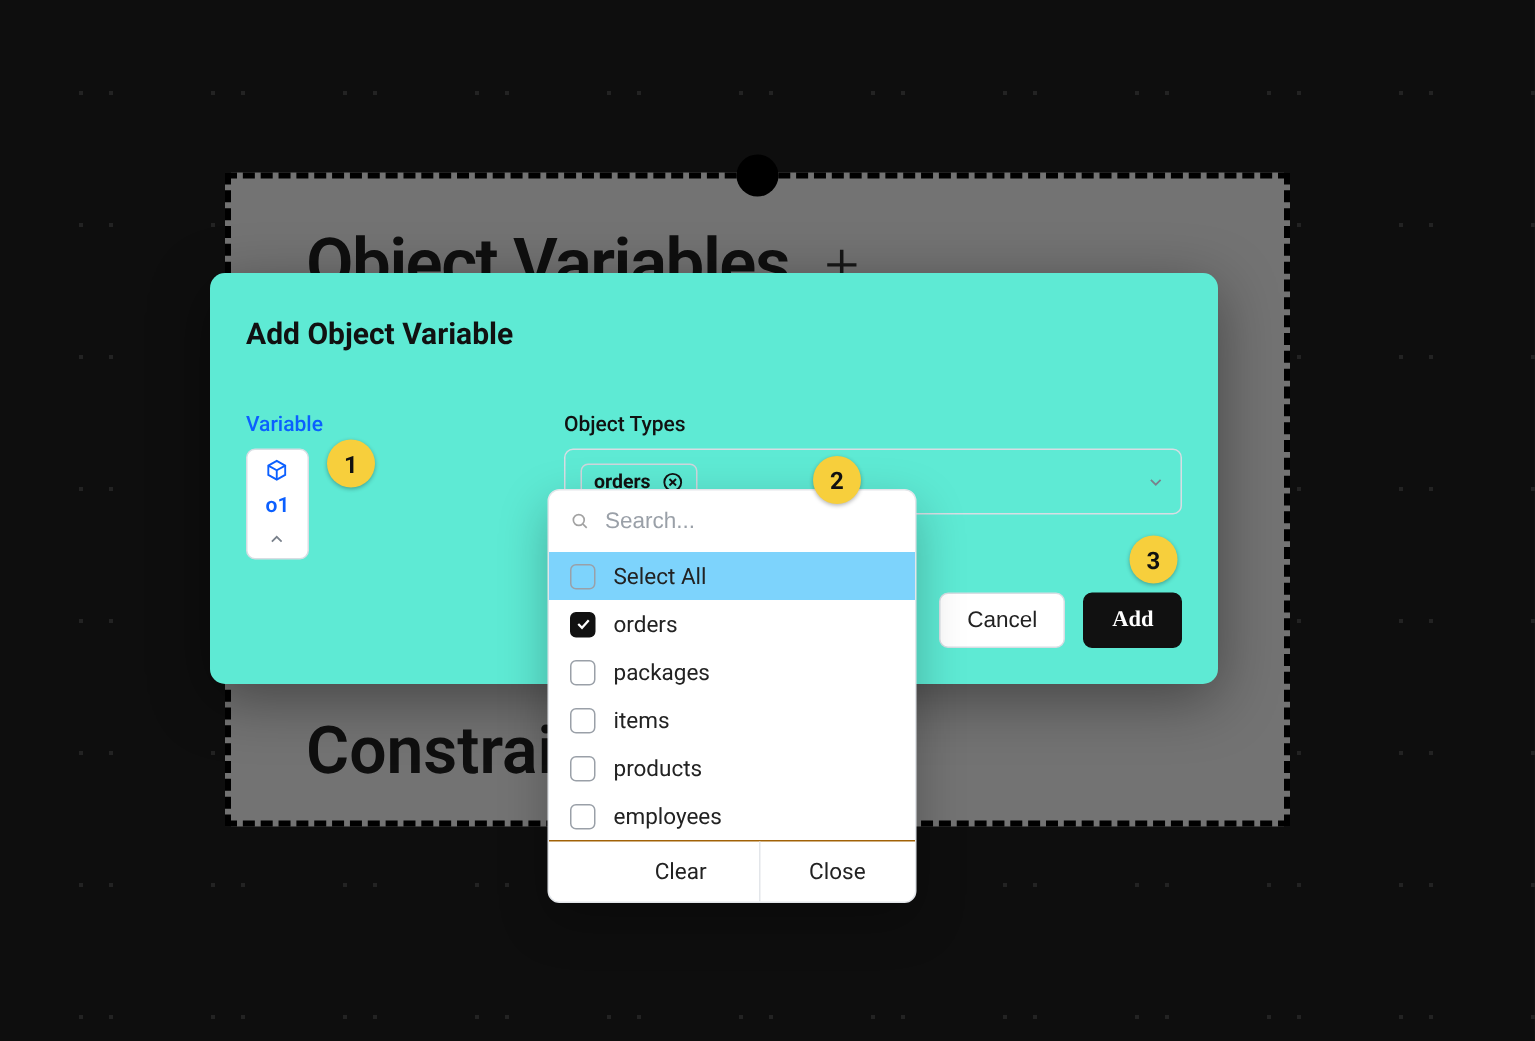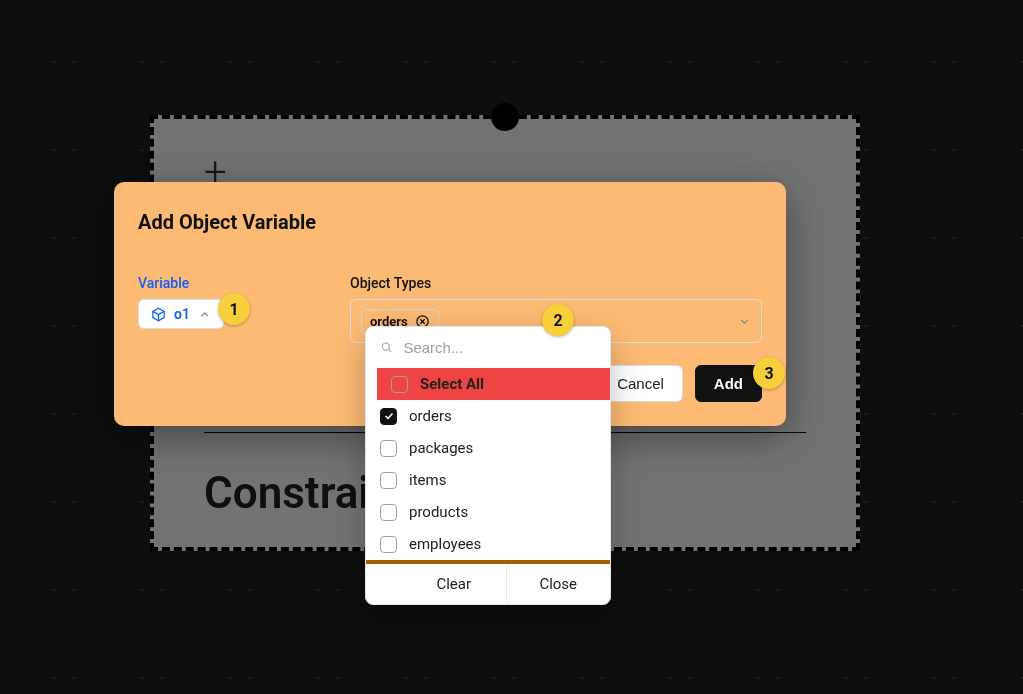--- a/index.html
+++ b/index.html
@@ -38,103 +38,104 @@
   .bg-plus { font-size: 40px; color:#333; font-weight:300; }
   .bg-filters { margin-top: 170px; font-size:44px; font-weight:600; color:#222; }
   .bg-hr { margin-top: 14px; border:0; border-top:1px solid #111; width:100%; }
   .bg-constraints { margin-top: 34px; font-size:44px; font-weight:600; color:#222; }
 
   .dim-overlay { position:absolute; inset:0; background: rgba(0,0,0,0.55); }
 
   
   .modal {
     position:absolute;
-    left: 114px; top: 182px;
+    left: 140px; top: 182px;
     width: 672px;
-    background:#fdba74;
+    background:#5eead4;
     border-radius:10px;
     box-shadow: 0 10px 40px rgba(0,0,0,0.4);
     padding: 28px 24px 24px 24px;
   }
   .modal-title { font-size: 20px; font-weight: 700; color:#111; margin-bottom: 26px; }
   .modal-cols { display:flex; gap: 22px; align-items: flex-start; }
   .col-var { width: 190px; }
   .col-types { flex:1; }
   .field-label { font-size: 14px; font-weight:500; color:#0b5fff; margin-bottom:8px;margin-top:15px; }
   .field-label.black { color:#111; }
 
   .var-selector {
     display:inline-flex; align-items:center; gap:8px;
     border:1px solid #d8dde3; border-radius:6px;
     padding: 6px 12px; background:#fff;
-    font-size:14px; font-weight:600; color:#0b5fff;
+    font-size:14px; font-weight:600; color:#0b5fff;flex-direction:column;
   }
   .cube-icon { width:15px; height:15px; }
   .chev { width:13px; height:13px; }
 
   .types-select {
     border:1px solid #d8dde3; border-radius:6px;
     padding: 8px 10px;
     display:flex; align-items:center; justify-content:space-between;
     min-height: 44px;
   }
   .chip {
     display:inline-flex; align-items:center; gap:7px;
     border:1px solid #d0d5dc; border-radius:5px;
     padding:4px 8px; font-size:13px; font-weight:700; color:#111;
   }
   .chip-x { width:15px; height:15px; }
 
   .modal-actions { display:flex; justify-content:flex-end; gap:12px; margin-top:22px; }
   .btn { border:1px solid #d8dde3; background:#fff; border-radius:6px; padding:9px 18px; font-size:15px; font-weight:500; color:#222; cursor:pointer; }
-  .btn.primary { background:#111; color:#fff; border-color:#111; font-weight:600; }
+  .btn.primary { background:#111; color:#fff; border-color:#111; font-weight:600;font-family:Liberation Serif, serif; }
 
   
   .popover {
     position:absolute;
     left: 365px; top: 326px;
     width: 246px;
     background:#fff;
     border:1px solid #e3e6ea;
     border-radius:8px;
     box-shadow: 0 12px 32px rgba(0,0,0,0.25);
     overflow:hidden;
   }
   .pop-search { display:flex; align-items:center; gap:10px; padding:12px 14px; }
   .pop-search input { border:0; outline:0; width:100%; font-size:15px; color:#333; }
   .pop-search input::placeholder { color:#9aa0a8; }
   .search-icon { width:15px; height:15px; opacity:.6; }
 
   .opt { display:flex; align-items:center; gap:12px; padding:7px 14px; font-size:15px; color:#222; cursor:pointer; }
-  .opt.selectall { background:#ef4444; font-weight:700;margin-left:11px; }
+  .opt.selectall { background:#7dd3fc; font-weight:400; }
   .cb { width:17px; height:17px; border:1.7px solid #9aa0a8; border-radius:4px; display:inline-flex; align-items:center; justify-content:center; flex-shrink:0; }
   .cb.checked { background:#111; border-color:#111; }
   .cb.checked svg { display:block; }
   .cb svg { display:none; width:12px; height:12px; }
 
-  .pop-actions { display:flex; border-top:4px solid #a16207;padding-left:36px; }
+  .pop-actions { display:flex; border-top:1px solid #a16207;padding-left:36px; }
   .pop-actions > div { flex:1; text-align:center; padding:11px 0; font-size:15px; color:#222; cursor:pointer; }
   .pop-actions > div:first-child { border-right:1px solid #e3e6ea; }
 
   
   .callout {
     position:absolute; width:32px; height:32px; border-radius:50%;
     background:#f7cf3c; color:#111; font-weight:700; font-size:16px;
     display:flex; align-items:center; justify-content:center;
     box-shadow: 0 1px 3px rgba(0,0,0,.3);
   }
 </style>
 </head>
 <body>
 
 <div class="dotgrid"></div>
 
 <div class="bgpanel">
   <div class="handle"></div>
   <div class="bg-title-row">
+    <span class="bg-title">Object Variables</span>
     <span class="bg-plus">+</span>
   </div>
   <div class="bg-filters">Filters</div>
   <hr class="bg-hr">
   <div class="bg-constraints">Constraints</div>
 </div>
 
 <div class="dim-overlay"></div>
 
 <div class="modal">

